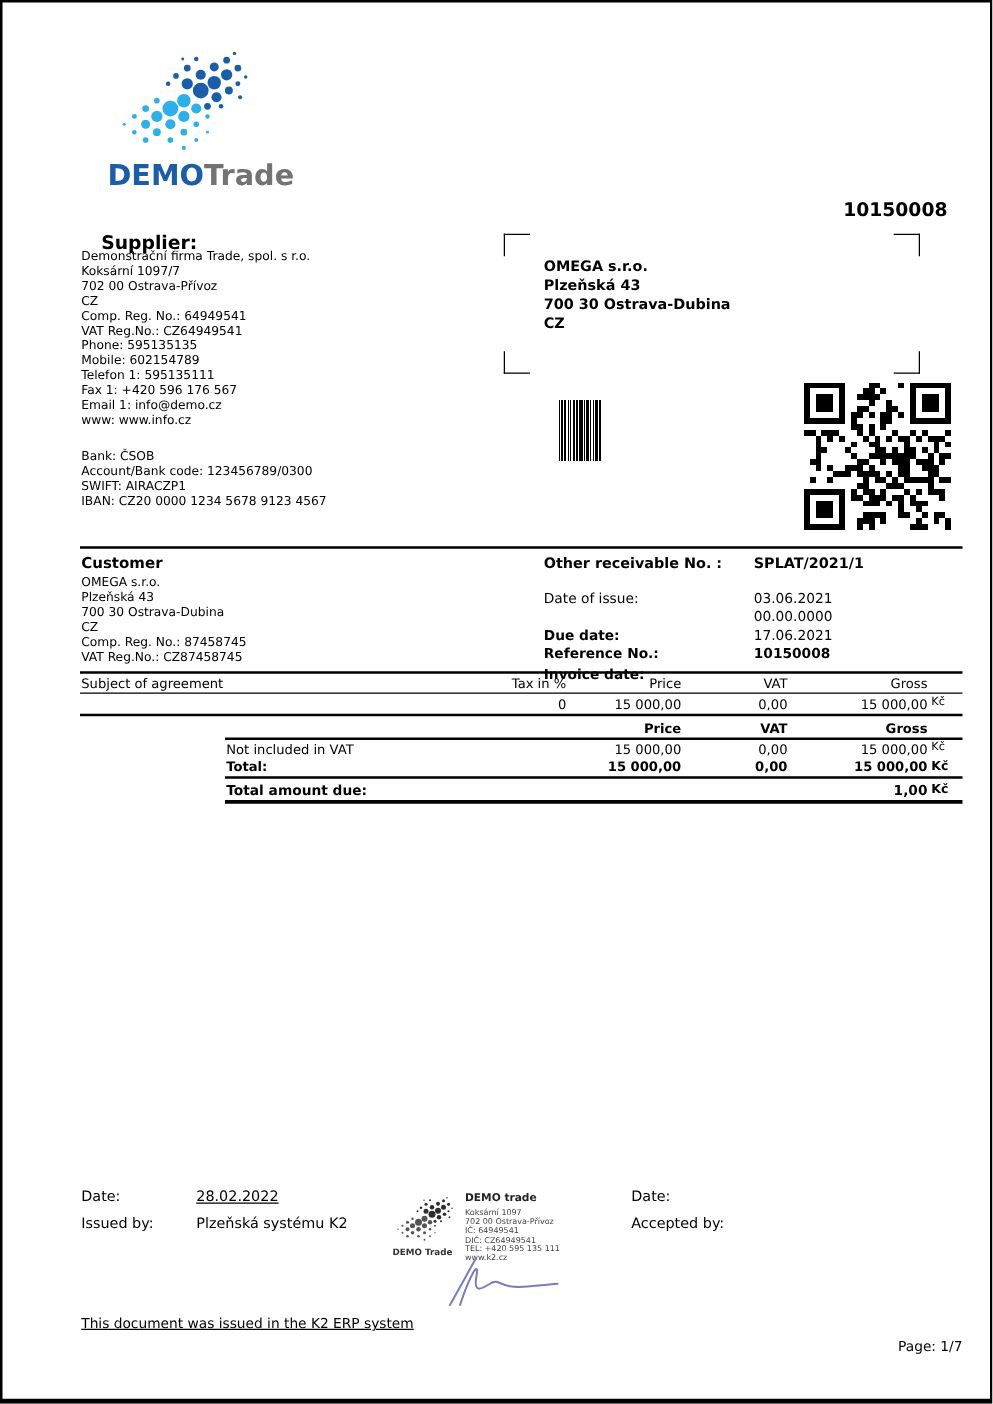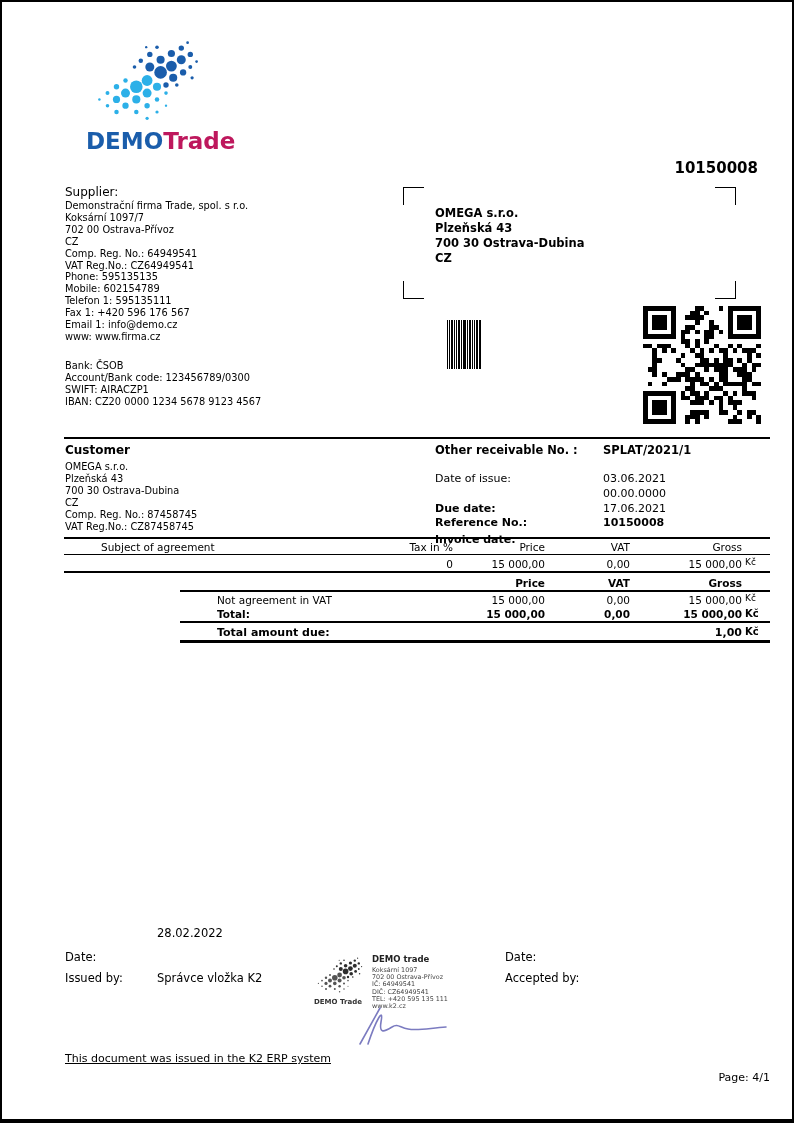--- a/index.html
+++ b/index.html
@@ -16,28 +16,28 @@
   }
   .abs{position:absolute;}
   .b{font-weight:bold;}
   .rule{position:absolute;background:#000;height:2px;}
   .rule.thin{height:1px;}
 
   
   .logo-svg{position:absolute;left:86px;top:38px;}
   .logo-text{position:absolute;left:84px;top:126px;font-size:23px;font-weight:bold;letter-spacing:0px;}
   .logo-text .dk{color:#1a5dab;}
-  .logo-text .lt{color:#be185d;}
+  .logo-text .lt{color:#737373;}
 
   
   .doc-title{position:absolute;right:34px;top:128px;text-align:right;font-weight:bold;font-size:24px;line-height:26px;}
   .doc-number{position:absolute;right:34px;top:157px;text-align:right;font-weight:bold;font-size:15px;}
 
   
-  .supplier-heading{position:absolute;left:63px;top:183px;font-size:12px;font-weight:normal;}
+  .supplier-heading{position:absolute;left:79px;top:183px;font-size:15px;font-weight:bold;}
   .supplier-lines{position:absolute;left:63px;top:198px;font-size:9.8px;line-height:11.9px;}
   .supplier-bank{position:absolute;left:63px;top:358px;font-size:9.8px;line-height:11.9px;}
 
   
   .bracket{position:absolute;width:20px;height:17px;}
   .bk-tl{left:401px;top:185px;border-left:1px solid #000;border-top:1px solid #000;}
   .bk-tr{left:713px;top:185px;border-right:1px solid #000;border-top:1px solid #000;}
   .bk-bl{left:401px;top:279px;border-left:1px solid #000;border-bottom:1px solid #000;}
   .bk-br{left:713px;top:279px;border-right:1px solid #000;border-bottom:1px solid #000;}
   .recipient{position:absolute;left:433px;top:204px;font-size:11.5px;font-weight:bold;line-height:15px;}
@@ -50,21 +50,21 @@
   .customer-lines{position:absolute;left:63px;top:459px;font-size:9.8px;line-height:11.9px;}
 
   .docinfo-label{position:absolute;left:433px;font-size:11px;}
   .docinfo-value{position:absolute;left:601px;font-size:11px;}
   .fs115{font-size:11.5px;}
 
   
   .trow{position:absolute;left:62px;width:706px;height:13px;font-size:10.5px;}
   .srow{position:absolute;left:178px;width:590px;height:13px;font-size:10.5px;}
   .cell{position:absolute;top:0;width:120px;text-align:right;white-space:nowrap;}
-  .c-subj{left:1px;text-align:left;width:300px;margin-left:36px;}
+  .c-subj{left:1px;text-align:left;width:300px;}
   .c-tax{right:317px;}
   .c-price{right:225px;}
   .c-vat{right:140px;}
   .c-gross{right:28px;}
   .c-cur{position:absolute;left:681px;width:25px;text-align:left;font-size:9px;top:-1px;}
   .srow .c-cur{left:565px;}
   .srow .c-cur.base{font-size:10px;top:0;}
 
   
   .sign-label{font-size:11.5px;}
@@ -143,21 +143,21 @@
     <div>Koksární 1097/7</div>
     <div>702 00 Ostrava-Přívoz</div>
     <div>CZ</div>
     <div>Comp. Reg. No.: 64949541</div>
     <div>VAT Reg.No.: CZ64949541</div>
     <div>Phone: 595135135</div>
     <div>Mobile: 602154789</div>
     <div>Telefon 1: 595135111</div>
     <div>Fax 1: +420 596 176 567</div>
     <div>Email 1: info@demo.cz</div>
-    <div>www: www.firma.cz</div>
+    <div>www: www.info.cz</div>
   </div>
   <div class="supplier-bank">
     <div>Bank: ČSOB</div>
     <div>Account/Bank code: 123456789/0300</div>
     <div>SWIFT: AIRACZP1</div>
     <div>IBAN: CZ20 0000 1234 5678 9123 4567</div>
   </div>
 
   <div class="bracket bk-tl"></div>
   <div class="bracket bk-tr"></div>
@@ -428,21 +428,21 @@
   </div>
   <div class="rule" style="left:62px;top:569px;width:706px;"></div>
 
   <div class="srow b" style="top:575px;">
     <span class="cell c-price">Price</span>
     <span class="cell c-vat">VAT</span>
     <span class="cell c-gross">Gross</span>
   </div>
   <div class="rule" style="left:178px;top:588px;width:590px;"></div>
   <div class="srow" style="top:592px;">
-    <span class="cell c-subj">Not agreement in VAT</span>
+    <span class="cell c-subj">Not included in VAT</span>
     <span class="cell c-price">15 000,00</span>
     <span class="cell c-vat">0,00</span>
     <span class="cell c-gross">15 000,00</span>
     <span class="c-cur">Kč</span>
   </div>
   <div class="srow b" style="top:606px;">
     <span class="cell c-subj">Total:</span>
     <span class="cell c-price">15 000,00</span>
     <span class="cell c-vat">0,00</span>
     <span class="cell c-gross">15 000,00</span>
@@ -450,23 +450,23 @@
   </div>
   <div class="rule" style="left:178px;top:619px;width:590px;"></div>
   <div class="srow b" style="top:624px;font-size:11px;">
     <span class="cell c-subj">Total amount due:</span>
     <span class="cell c-gross">1,00</span>
     <span class="c-cur base">Kč</span>
   </div>
   <div class="rule" style="left:178px;top:638px;width:590px;height:2.5px;"></div>
 
   <div class="abs sign-label" style="left:63px;top:948px;">Date:</div>
-  <div class="abs sign-label" style="left:155px;top:924px;">28.02.2022</div>
+  <div class="abs sign-label" style="left:155px;top:948px;text-decoration:underline;">28.02.2022</div>
   <div class="abs sign-label" style="left:63px;top:969px;">Issued by:</div>
-  <div class="abs sign-label" style="left:155px;top:969px;">Správce vložka K2</div>
+  <div class="abs sign-label" style="left:155px;top:969px;">Plzeňská systému K2</div>
 
   <svg class="stamp-logo" width="48" height="40" viewBox="0 0 120 100">
       <use href="#logoDots"></use>
     </svg>
   <div class="stamp-logo-label">DEMO Trade</div>
   <div class="stamp-title">DEMO trade</div>
   <div class="stamp-lines">
     <div>Koksární 1097</div>
     <div>702 00 Ostrava-Přívoz</div>
     <div>IČ: 64949541</div>
@@ -478,15 +478,15 @@
     <g stroke="#7b7bc0" stroke-width="1.6" fill="none" stroke-linecap="round">
       <path d="M6,44 L26,8"></path>
       <path d="M14,44 C22,20 30,6 27,22 C25,34 30,32 38,27 C44,23 46,28 54,29 C64,31 76,28 92,27"></path>
     </g>
   </svg>
 
   <div class="abs sign-label" style="left:503px;top:948px;">Date:</div>
   <div class="abs sign-label" style="left:503px;top:969px;">Accepted by:</div>
 
   <div class="footer-line" style="top:1050px;text-decoration:underline;">This document was issued in the K2 ERP system</div>
-  <div class="footer-page" style="top:1069px;">Page: 4/1</div>
+  <div class="footer-page" style="top:1069px;">Page: 1/7</div>
 
 </div>
 
 </body></html>

